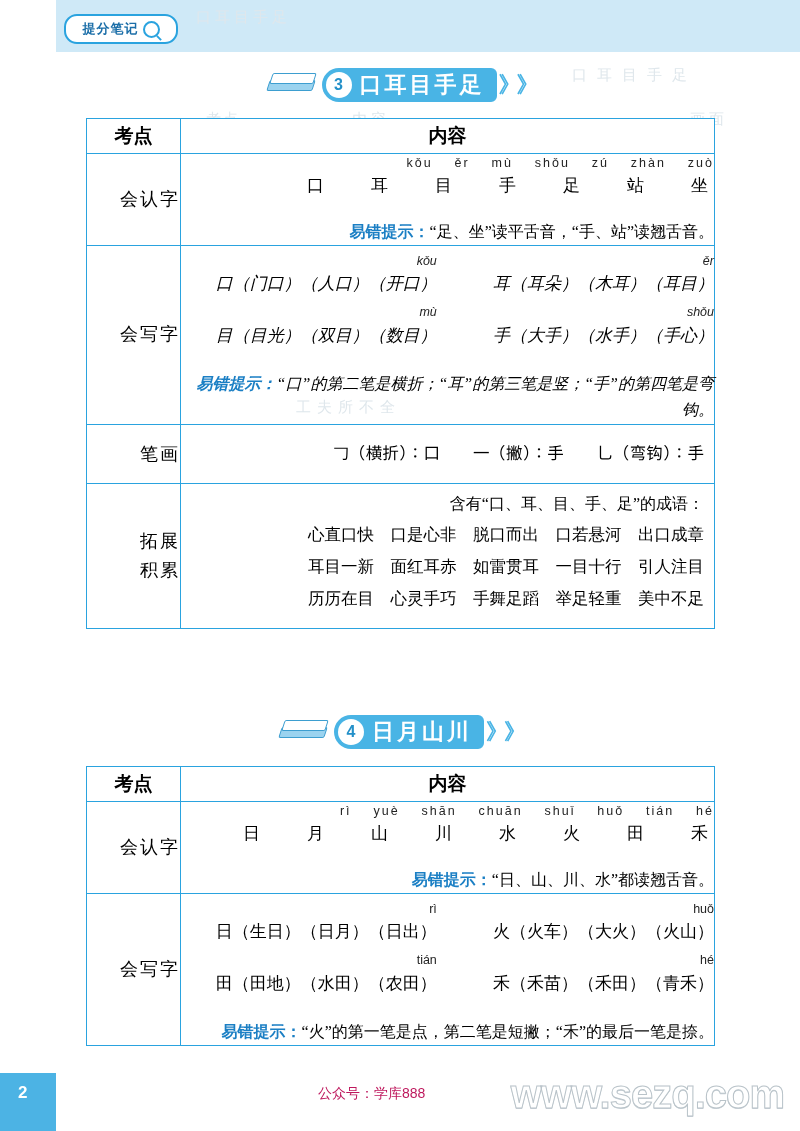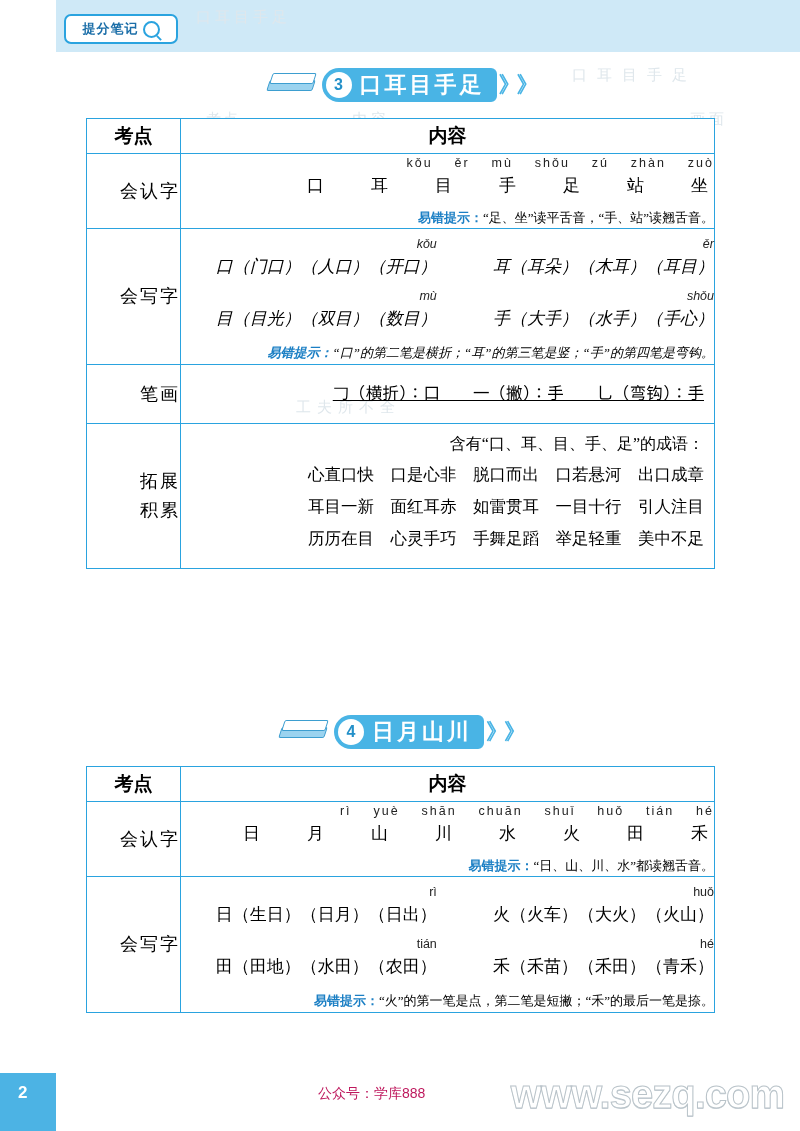--- a/index.html
+++ b/index.html
@@ -22,21 +22,21 @@
   .top-bar{
     position:absolute;left:56px;top:0;width:744px;height:52px;
     background:#cfe9f7;
     border-bottom-right-radius:0;
   }
   .top-bar .tab{
     position:absolute;left:8px;top:14px;
     width:110px;height:26px;
     background:#ffffff;
     border:2px solid #2aa3df;
-    border-radius:7px;
+    border-radius:13px;
     display:flex;align-items:center;justify-content:center;
     gap:4px;
   }
   .top-bar .tab .txt{
     font-family:"Liberation Sans",sans-serif;
     font-size:13px;color:#1b6ea8;font-weight:bold;
     letter-spacing:1px;
   }
   .top-bar .tab .mag{
     width:13px;height:13px;border:2px solid #2aa3df;border-radius:50%;
@@ -133,22 +133,22 @@
     letter-spacing:0;
     white-space:pre;
   }
   .hzline{
     font-size:17px;
     letter-spacing:0;
     white-space:pre;
     margin-bottom:2px;
   }
   .tip{
-    margin-top:8px;
-    font-size:13px;
+    margin-top:20px;
+    font-size:16px;
   }
   .tip b{
     color:#1b7fc4;
     font-weight:bold;
   }
   .two-col{
     display:flex;
   }
   .two-col > div:first-child{width:48%;}
   .two-col > div:last-child{width:52%;}
@@ -265,21 +265,21 @@
               <div class="hzline">手（大手）（水手）（手心）</div>
             </div>
           </div>
           <div class="tip" style="line-height:1.65;"><b>易错提示：</b><span>“口”的第二笔是横折；“耳”的第三笔是竖；“手”的第四笔是弯钩。</span></div>
         </td>
       </tr>
 
 
       <tr>
         <td class="rowlabel">笔画</td>
-        <td class="cell" style="padding:14px 10px;text-decoration:underline;">
+        <td class="cell" style="padding:14px 10px;">
           <div class="stroke-line">𠃌（横折）：口        一（撇）：手        乚（弯钩）：手</div>
         </td>
       </tr>
 
       <tr>
         <td class="rowlabel" style="white-space:pre-line;">拓展
 积累</td>
         <td class="cell" style="padding:8px 10px 12px 10px;">
           <div class="exp-title">含有“口、耳、目、手、足”的成语：</div>
           <div class="exp-row">心直口快    口是心非    脱口而出    口若悬河    出口成章</div>

